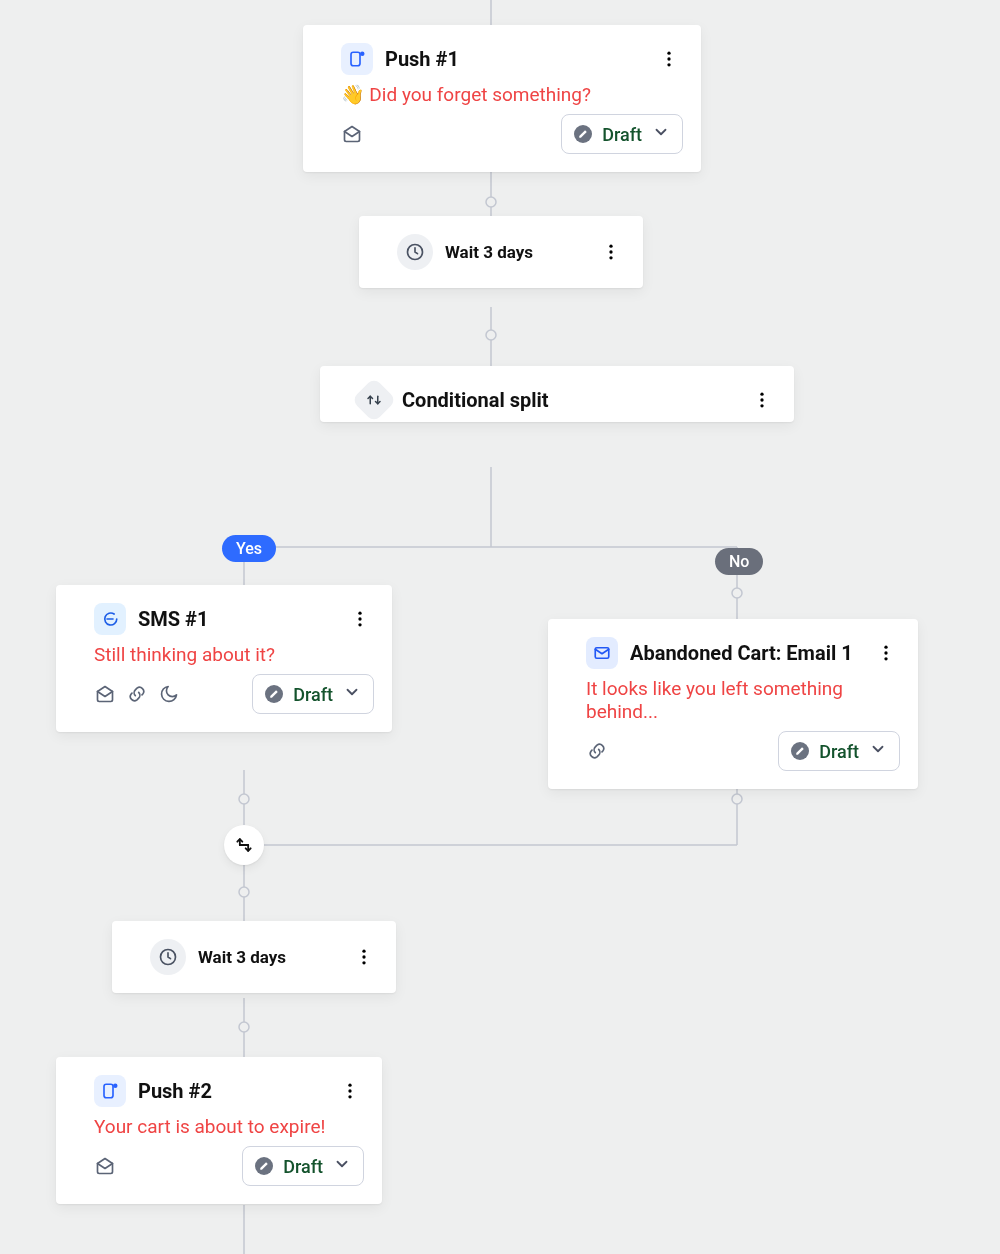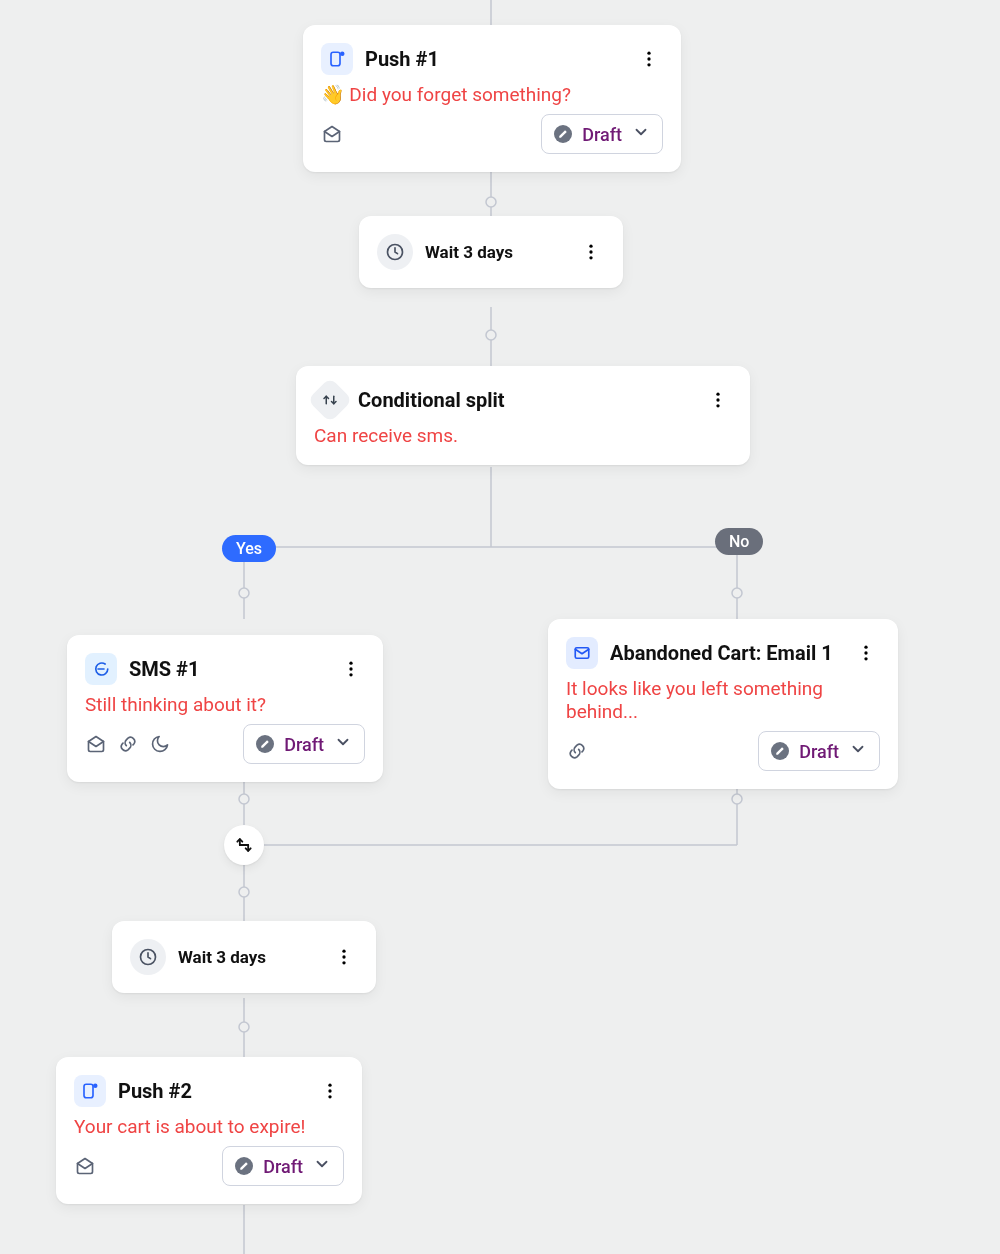--- a/index.html
+++ b/index.html
@@ -1,26 +1,26 @@
 <!DOCTYPE html>
 <html><head>
 <meta charset="utf-8">
 <style>
   html,body{margin:0;padding:0;background:#eeefef;font-family:-apple-system,BlinkMacSystemFont,"Segoe UI",Roboto,Helvetica,Arial,sans-serif;color:#111;}
   .canvas{position:relative;width:1000px;height:1254px;overflow:hidden;}
   svg.connectors{position:absolute;inset:0;pointer-events:none;}
 
-  .card{position:absolute;background:#fff;border-radius:12px;box-shadow:0 1px 2px rgba(0,0,0,.06),0 4px 14px rgba(0,0,0,.06);}
+  .card{position:absolute;background:#fff;border-radius:4px;box-shadow:0 1px 2px rgba(0,0,0,.06),0 4px 14px rgba(0,0,0,.06);padding-left:20px;}
   .card .hdr{display:flex;align-items:center;gap:12px;padding:18px 18px 6px 18px;}
   .card .title{font-weight:700;font-size:20px;}
   .kebab{margin-left:auto;width:28px;height:28px;display:flex;align-items:center;justify-content:center;border-radius:6px;color:#48506a;cursor:pointer;}
   .desc{padding:2px 18px 8px 18px;font-size:19px;color:#ef4444;}
   .ftr{display:flex;align-items:center;gap:10px;padding:0 18px 18px 18px;}
   .spacer{flex:1;}
-  .badge-btn{display:flex;align-items:center;gap:10px;border:1px solid #d0d4df;border-radius:8px;padding:8px 12px;font-size:18px;font-weight:500;color:#701a75;background:#fff;cursor:pointer;}
+  .badge-btn{display:flex;align-items:center;gap:10px;border:1px solid #d0d4df;border-radius:8px;padding:8px 12px;font-size:18px;font-weight:500;color:#14532d;background:#fff;cursor:pointer;}
   .badge-btn .dot{width:18px;height:18px;border-radius:50%;background:#6b7280;display:inline-flex;align-items:center;justify-content:center;}
   .chev{color:#4a5062;}
 
   .icon-chip{width:32px;height:32px;border-radius:8px;display:flex;align-items:center;justify-content:center;}
   .chip-push{background:#e8f0ff;color:#2962ff;}
   .chip-sms{background:#e2f1ff;color:#1d5ee7;}
   .chip-email{background:#e3ecff;color:#2258f5;}
   .chip-split{background:#eef0f3;color:#36414d;}
   .chip-clock{background:#eef0f3;color:#4a5262;width:36px;height:36px;border-radius:50%;}
   .mini{width:22px;height:22px;display:inline-flex;align-items:center;justify-content:center;color:#5b6476;}
@@ -131,46 +131,45 @@
       <span class="kebab">
         <svg width="20" height="20" viewBox="0 0 24 24">
             <circle cx="12" cy="5" r="2"></circle>
             <circle cx="12" cy="12" r="2"></circle>
             <circle cx="12" cy="19" r="2"></circle>
           </svg>
       </span>
     </div>
   </div>
 
-  <div class="card" style="left:296px;top:366px;width:454px;">
+  <div class="card" style="left:320px;top:366px;width:454px;text-align:right;">
     <div class="hdr">
       <span class="icon-chip chip-split" style="transform:rotate(45deg);border-radius:8px;">
         <svg style="transform:rotate(-45deg);" width="18" height="18" viewBox="0 0 24 24" fill="none" stroke="currentColor" stroke-width="2" stroke-linecap="round" stroke-linejoin="round">
             <path d="M7 7v10"></path>
             <path d="M17 17V7"></path>
             <polyline points="4 10 7 7 10 10"></polyline>
             <polyline points="14 14 17 17 20 14"></polyline>
           </svg>
       </span>
       <span class="title">Conditional split</span>
       <span class="kebab">
         <svg width="20" height="20" viewBox="0 0 24 24">
             <circle cx="12" cy="5" r="2"></circle>
             <circle cx="12" cy="12" r="2"></circle>
             <circle cx="12" cy="19" r="2"></circle>
           </svg>
       </span>
     </div>
-    <div class="desc" style="padding-bottom:18px;">Can receive sms.</div>
   </div>
 
   <div class="pill" style="left:222px;top:535px;background:#2e6bff;">Yes</div>
-  <div class="pill" style="left:715px;top:528px;background:#6a6f7b;">No</div>
-
-  <div class="card" style="left:56px;top:635px;width:316px;margin-left:11px;">
+  <div class="pill" style="left:715px;top:548px;background:#6a6f7b;">No</div>
+
+  <div class="card" style="left:56px;top:585px;width:316px;">
     <div class="hdr">
       <span class="icon-chip chip-sms">
         <svg width="18" height="18" viewBox="0 0 24 24" fill="none" stroke="currentColor" stroke-width="2.2" stroke-linecap="round" stroke-linejoin="round">
             <path d="M21 12a8 8 0 1 1-3.5-6.6"></path>
             <line x1="8" y1="12" x2="16" y2="12"></line>
           </svg>
       </span>
       <span class="title">SMS #1</span>
       <span class="kebab">
         <svg width="20" height="20" viewBox="0 0 24 24">

